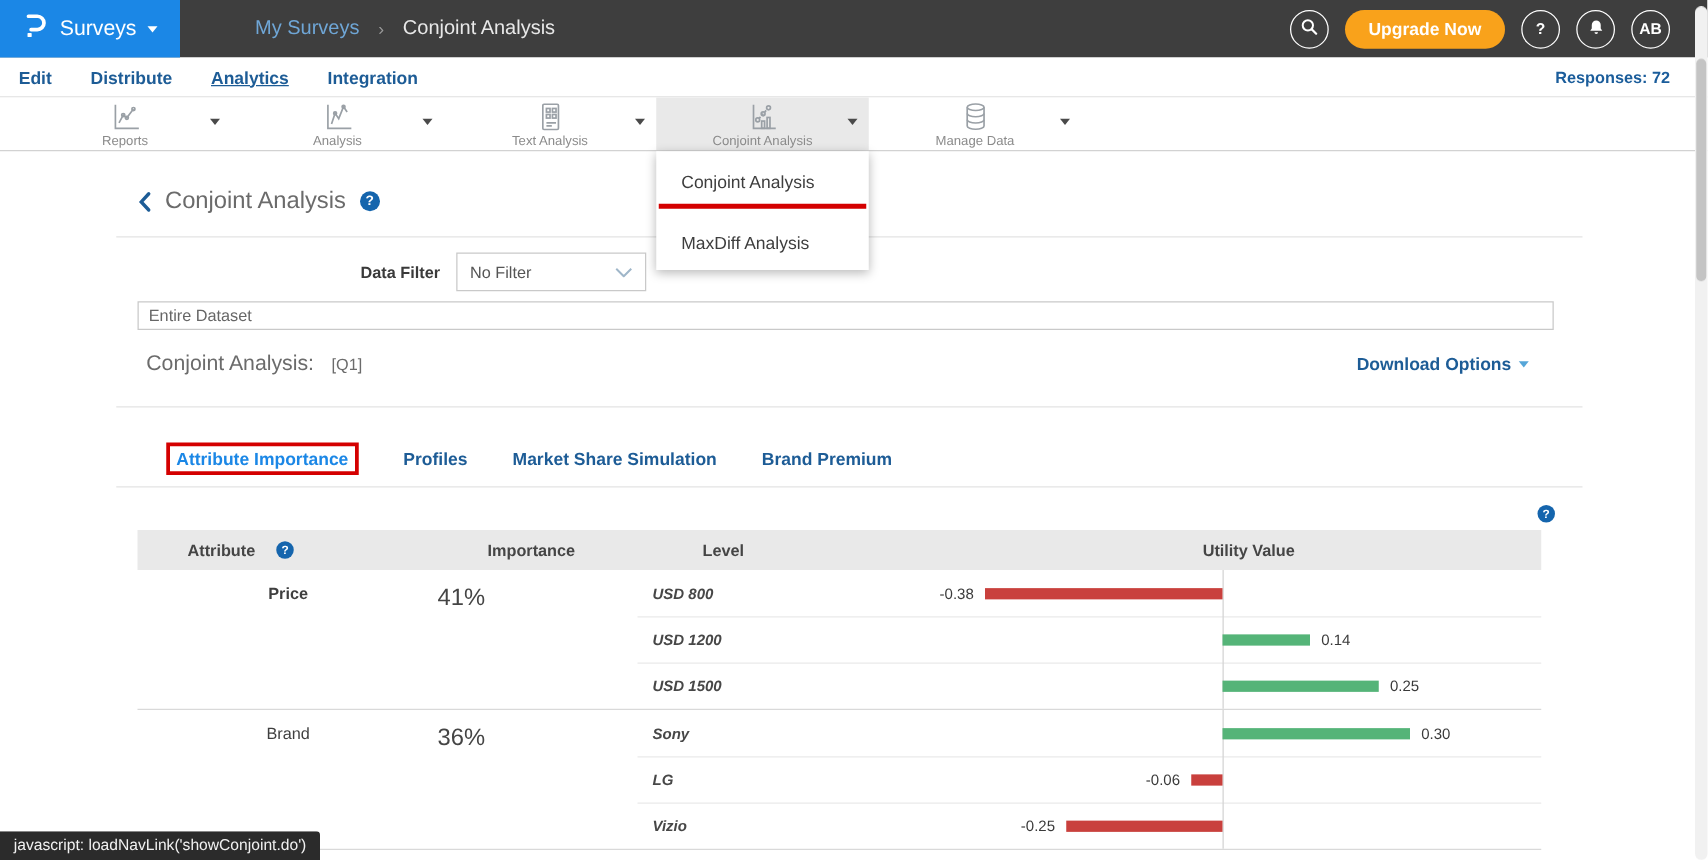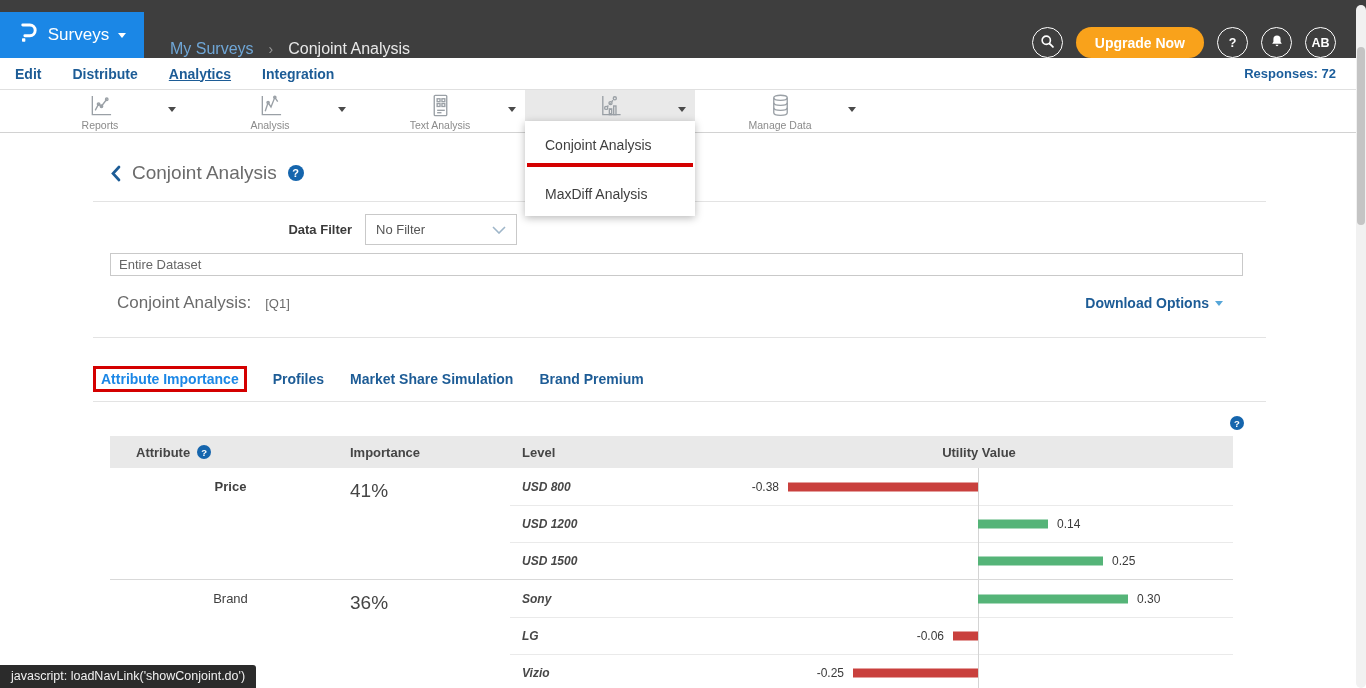--- a/index.html
+++ b/index.html
@@ -3,21 +3,21 @@
 <meta charset="utf-8">
 <style>
   * { box-sizing: border-box; }
   html,body { margin:0; padding:0; }
   body {
     width:1366px; height:688px; overflow:hidden; position:relative;
     background:#ffffff; font-family:"Liberation Sans", sans-serif;
   }
 
   
-  .topbar { height:58px; background:#3e3e3e; display:flex; align-items:flex-end; }
+  .topbar { height:46px; background:#3e3e3e; display:flex; align-items:center;gap:34px; }
   .logo {
     width:144px; height:46px; background:#1b87e6; color:#fff;
     display:flex; align-items:center; justify-content:center; gap:9px;
     font-size:17px; cursor:pointer; flex:none;
   }
   .tri { width:0; height:0; border-left:4px solid transparent; border-right:4px solid transparent; border-top:5px solid currentColor; display:inline-block; }
   .crumbs { margin-left:26px; display:flex; align-items:center; gap:15px; font-size:16px; }
   .crumb-parent { color:#6fa6d6; cursor:pointer; }
   .crumb-sep { color:#9a9a9a; font-size:14px; }
   .crumb-current { color:#e8e8e8; }
@@ -76,31 +76,31 @@
     display:block; margin:8px 0 0 17px; width:1133px; height:23px; border:1px solid #c9c9c9;
     font-size:13px; color:#666; padding:0 8px; font-family:inherit; background:#fff;
   }
   .section-row { display:flex; align-items:baseline; margin:17px 43px 0 24px; }
   .section-title { font-size:17px; color:#6b6b6b; }
   .section-q { font-size:13px; color:#6b6b6b; margin-left:14px; }
   .download { margin-left:auto; color:#1d5c96; font-weight:700; font-size:14px; cursor:pointer; display:flex; align-items:center; gap:6px; }
   .download .tri { color:#56a6d8; }
 
   .tabs-band { padding-top:28px; border-bottom:1px solid #e3e3e3; }
-  .tabs { display:flex; align-items:center; gap:26px; padding-bottom:9px; }
+  .tabs { display:flex; align-items:center; gap:36px; padding-bottom:9px;margin-left:40px; }
   .tab { font-size:14px; font-weight:700; color:#1d5c96; cursor:pointer; white-space:nowrap; }
   .tab.active { color:#1b87e6; }
   .tab.annotated { border:3px solid #d40000; padding:2px 5px; }
 
   .table-help { display:flex; justify-content:flex-end; margin:14px 122px 6px 0; }
 
   
   .tbl { margin-left:110px; width:1123px; }
   .tbl-header { display:flex; align-items:center; background:#e9e9e9; height:32px; font-size:13px; font-weight:700; color:#454545; }
-  .col-attr { width:230px; padding-left:26px; display:flex; align-items:center; gap:7px; }
+  .col-attr { width:230px; padding-left:0; display:flex; align-items:center; gap:17px;margin-left:40px; }
   .col-imp { width:170px; padding-left:10px; }
   .col-level { width:215px; padding-left:12px; }
   .col-chart { flex:1; text-align:center; }
 
   .group { display:flex; border-bottom:1px solid #d9d9d9; }
   .g-attr { width:230px; padding:11px 0 0 11px; font-size:13px; color:#3f3f3f;text-align:center; }
   .g-imp { width:170px; padding:12px 0 0 10px; font-size:19px; font-weight:400; color:#454545; }
   .g-levels { flex:1; position:relative; }
   .g-axis { position:absolute; left:468px; top:0; bottom:0; width:1px; background:#d4d4d4; z-index:1; }
   .level-row { display:flex; height:37px; align-items:center; }

